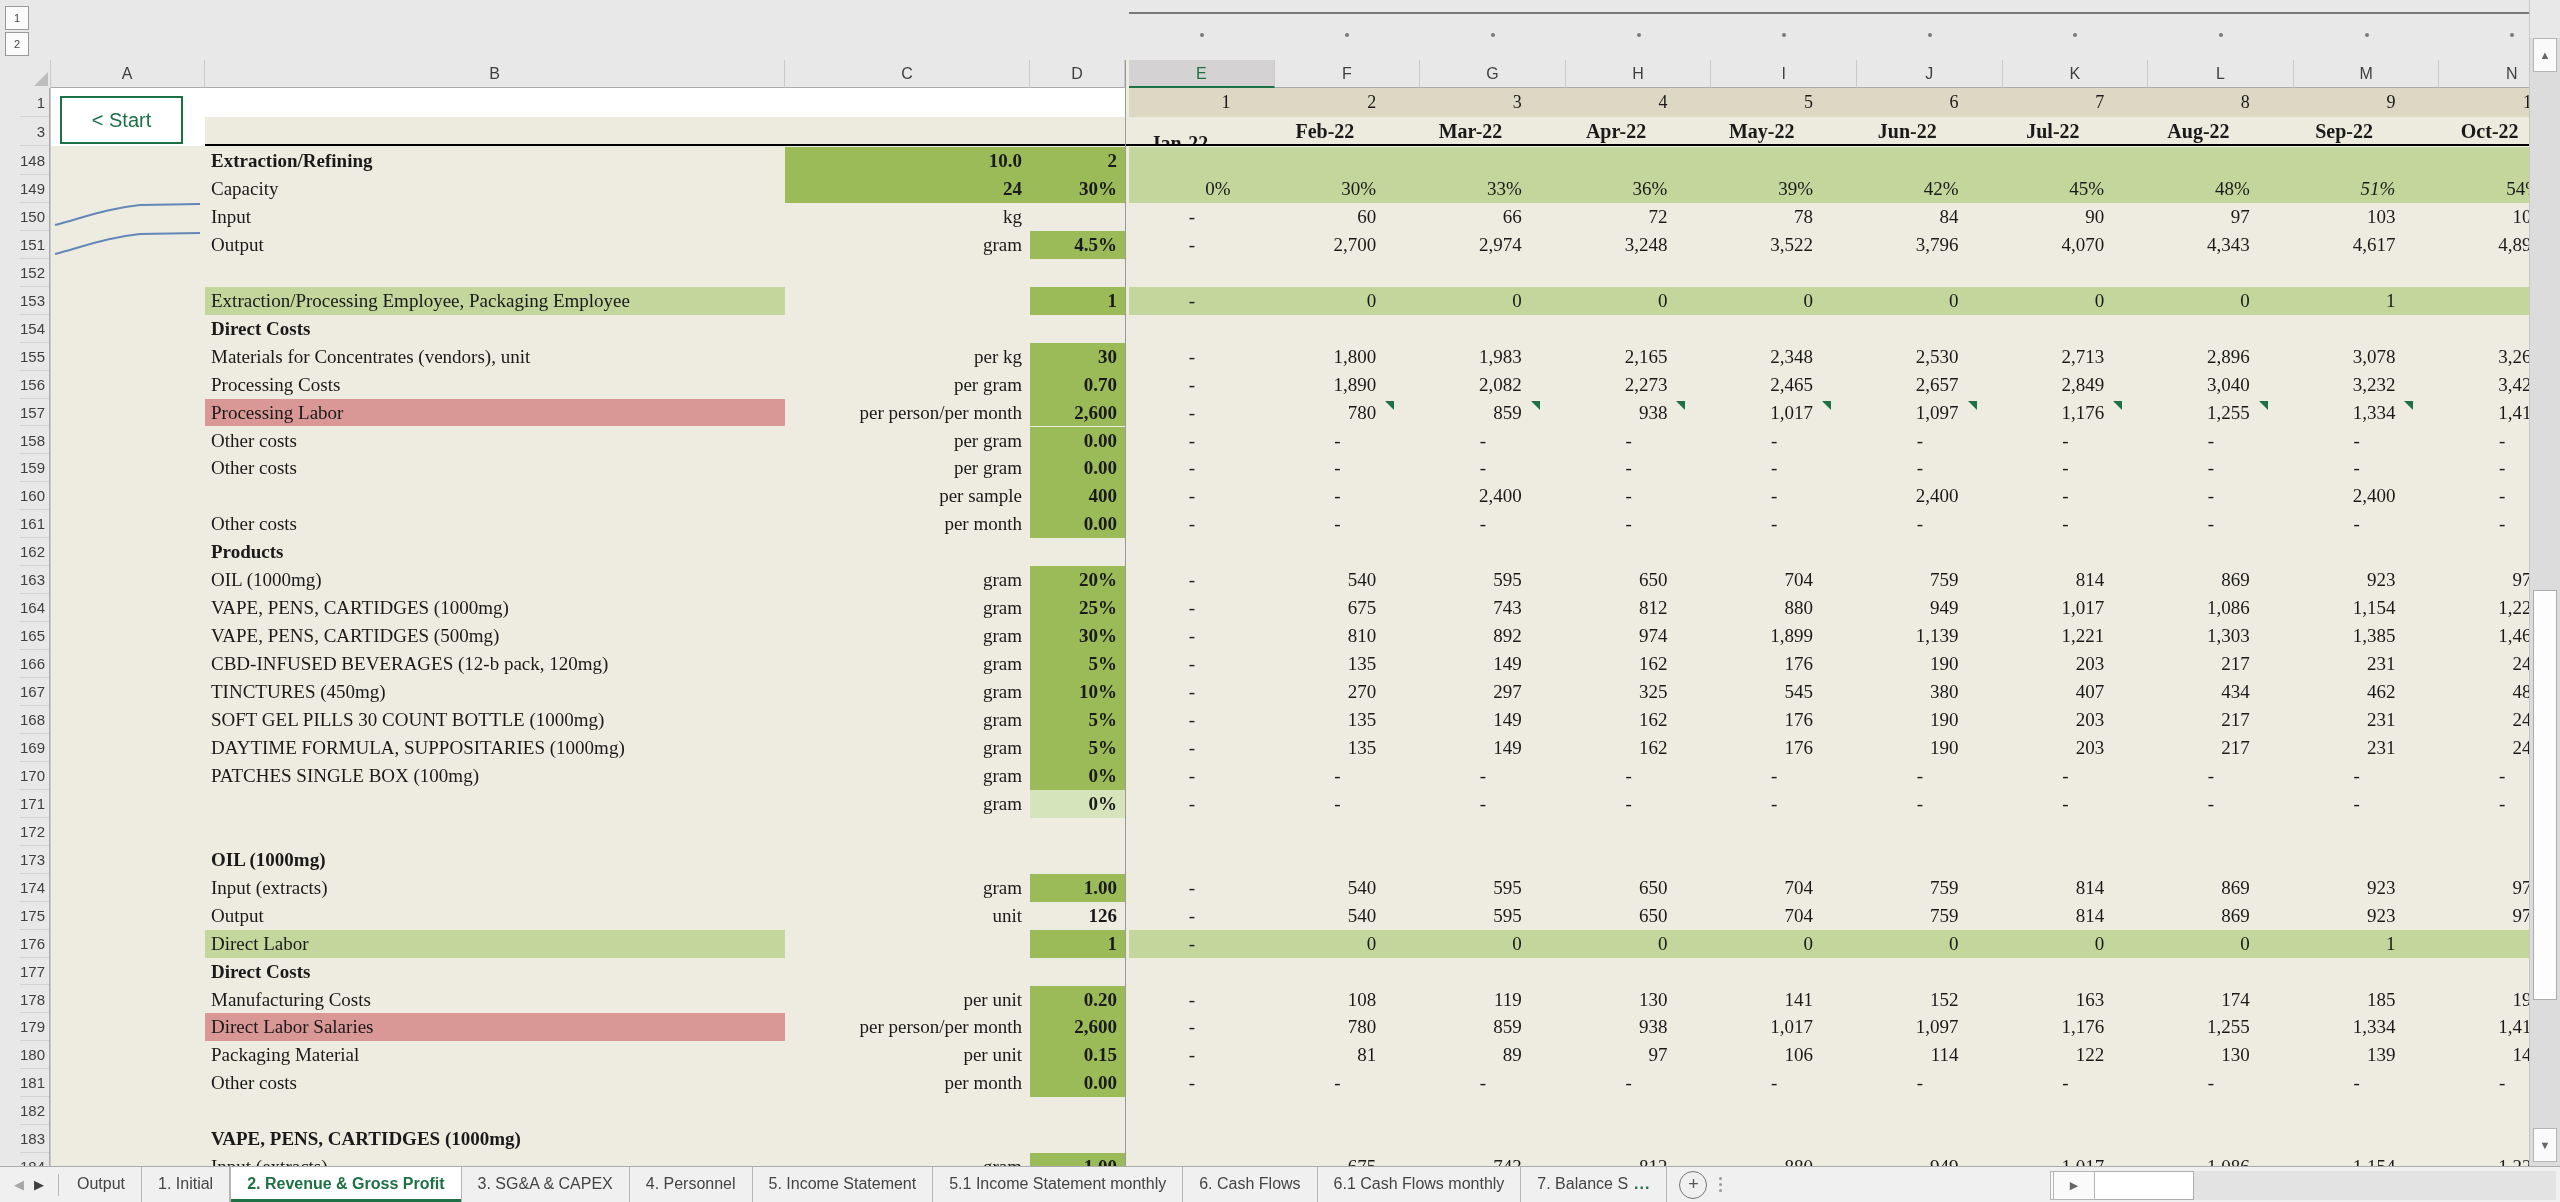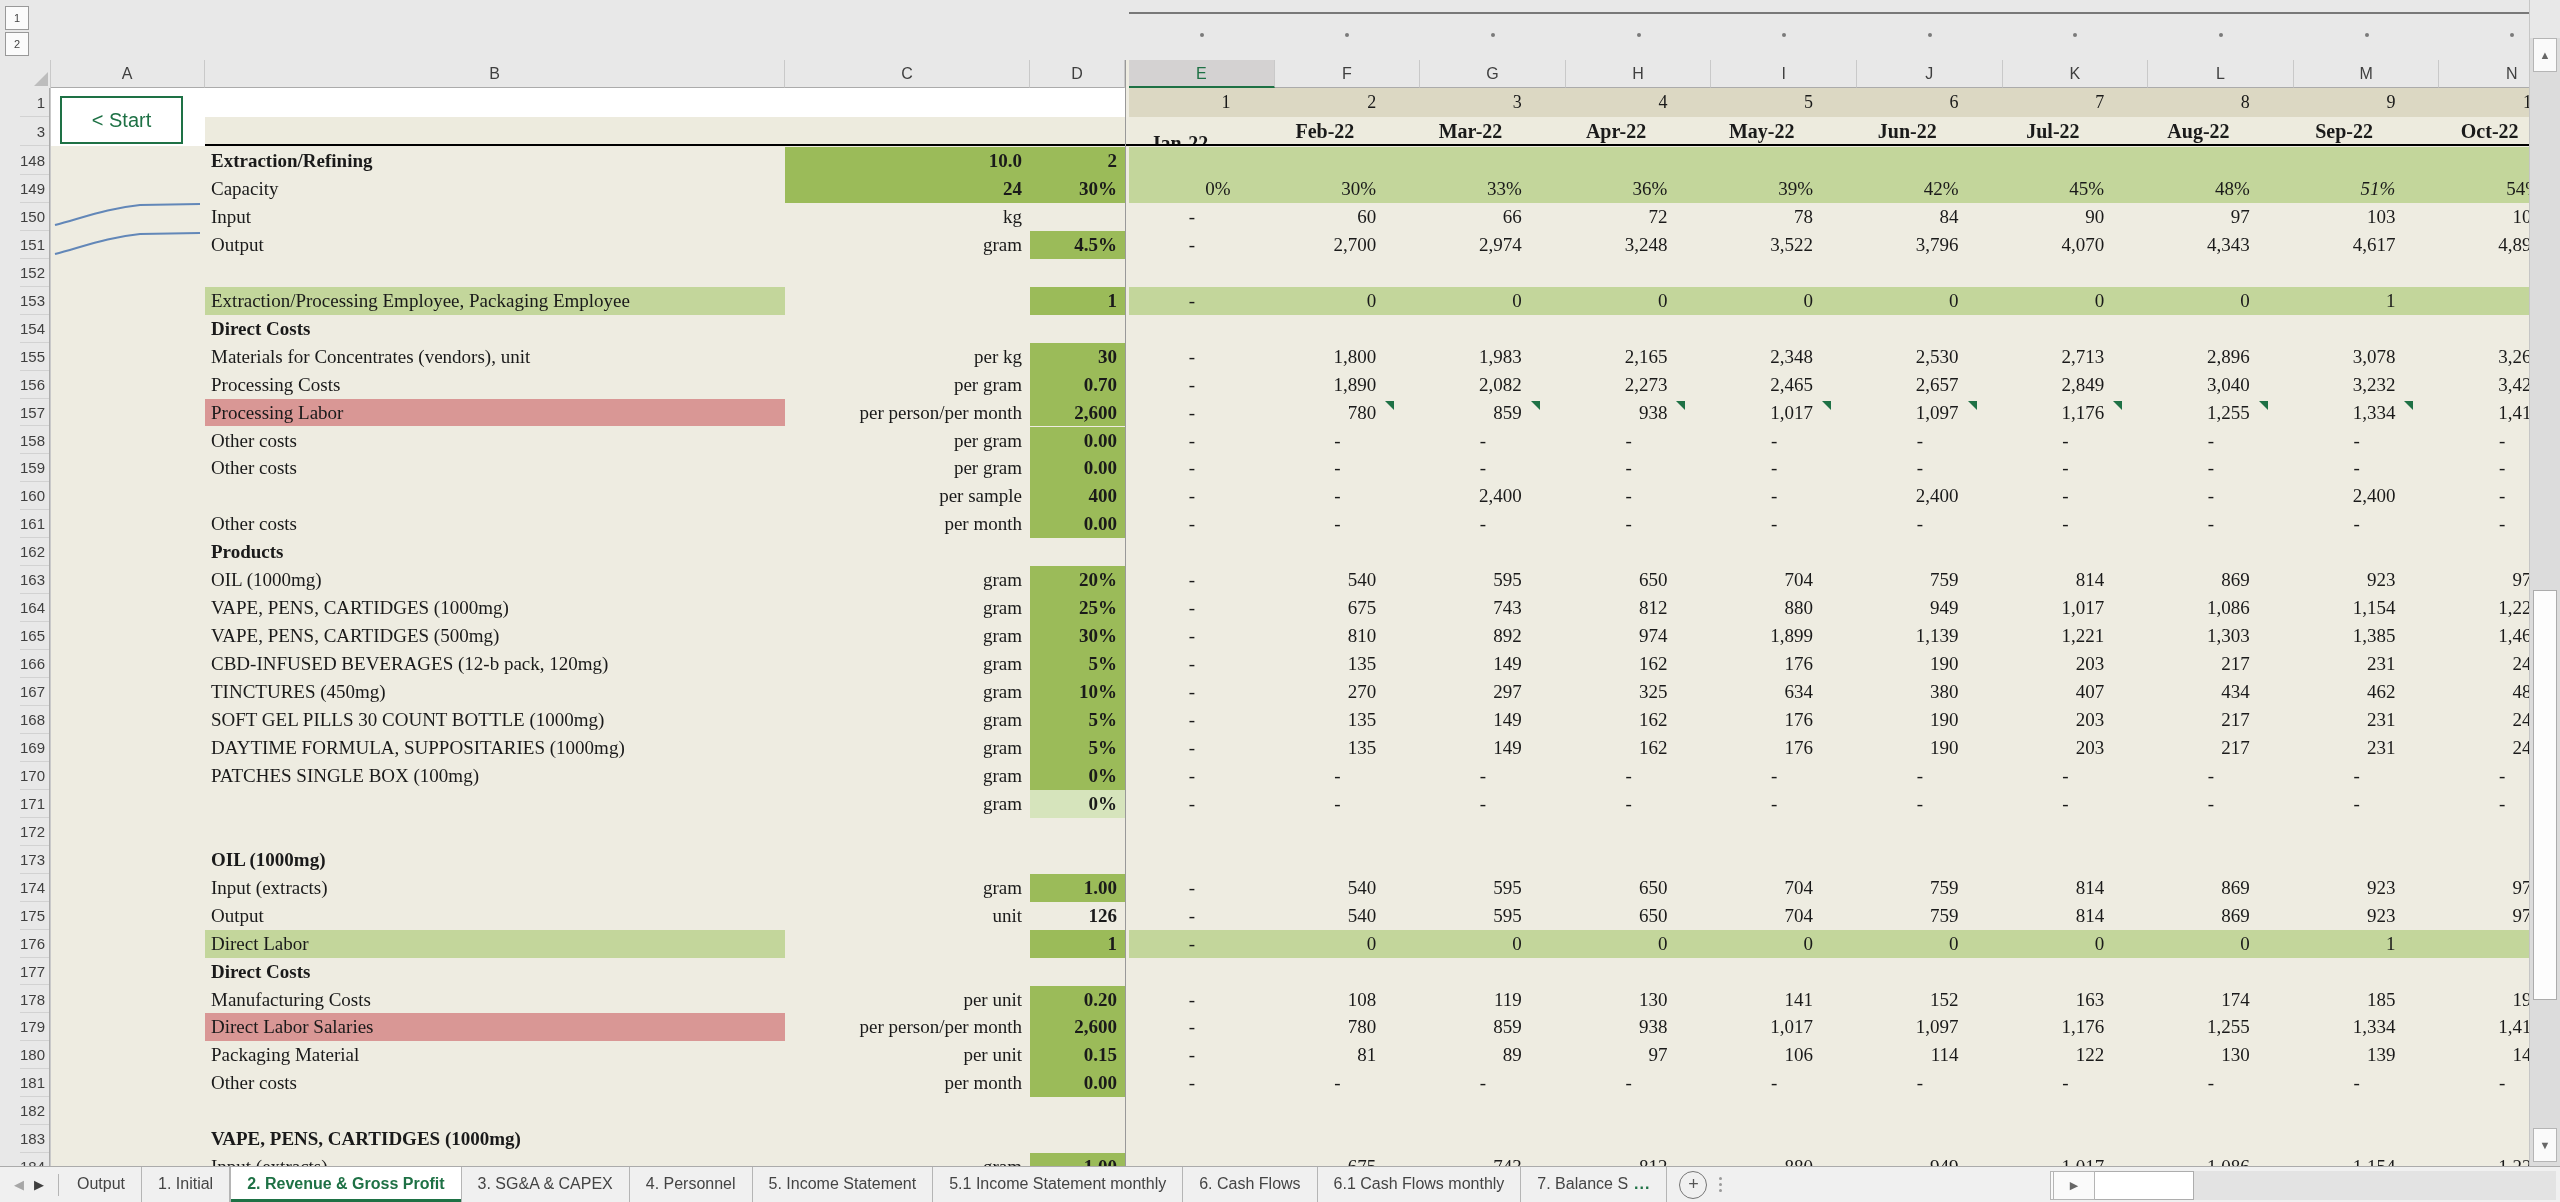--- a/index.html
+++ b/index.html
@@ -652,21 +652,21 @@
         <div class="cell serif num" style="left: 873.6px; width: 145.6px; height: 27.95px; line-height: 27.95px;">203</div>
         <div class="cell serif num" style="left: 1019.2px; width: 145.6px; height: 27.95px; line-height: 27.95px;">217</div>
         <div class="cell serif num" style="left: 1164.8px; width: 145.6px; height: 27.95px; line-height: 27.95px;">231</div>
         <div class="cell serif num" style="left: 1310.4px; width: 145.6px; height: 27.95px; line-height: 27.95px;">245</div>
       </div>
       <div class="drow" style="top: 531.05px; height: 27.95px; width: 1456px;">
         <div class="cell serif dash" style="left: 0px; width: 145.6px; height: 27.95px; line-height: 27.95px;">-</div>
         <div class="cell serif num" style="left: 145.6px; width: 145.6px; height: 27.95px; line-height: 27.95px;">270</div>
         <div class="cell serif num" style="left: 291.2px; width: 145.6px; height: 27.95px; line-height: 27.95px;">297</div>
         <div class="cell serif num" style="left: 436.8px; width: 145.6px; height: 27.95px; line-height: 27.95px;">325</div>
-        <div class="cell serif num" style="left: 582.4px; width: 145.6px; height: 27.95px; line-height: 27.95px;">634</div>
+        <div class="cell serif num" style="left: 582.4px; width: 145.6px; height: 27.95px; line-height: 27.95px;">545</div>
         <div class="cell serif num" style="left: 728px; width: 145.6px; height: 27.95px; line-height: 27.95px;">380</div>
         <div class="cell serif num" style="left: 873.6px; width: 145.6px; height: 27.95px; line-height: 27.95px;">407</div>
         <div class="cell serif num" style="left: 1019.2px; width: 145.6px; height: 27.95px; line-height: 27.95px;">434</div>
         <div class="cell serif num" style="left: 1164.8px; width: 145.6px; height: 27.95px; line-height: 27.95px;">462</div>
         <div class="cell serif num" style="left: 1310.4px; width: 145.6px; height: 27.95px; line-height: 27.95px;">489</div>
       </div>
       <div class="drow" style="top: 559px; height: 27.95px; width: 1456px;">
         <div class="cell serif dash" style="left: 0px; width: 145.6px; height: 27.95px; line-height: 27.95px;">-</div>
         <div class="cell serif num" style="left: 145.6px; width: 145.6px; height: 27.95px; line-height: 27.95px;">135</div>
         <div class="cell serif num" style="left: 291.2px; width: 145.6px; height: 27.95px; line-height: 27.95px;">149</div>

